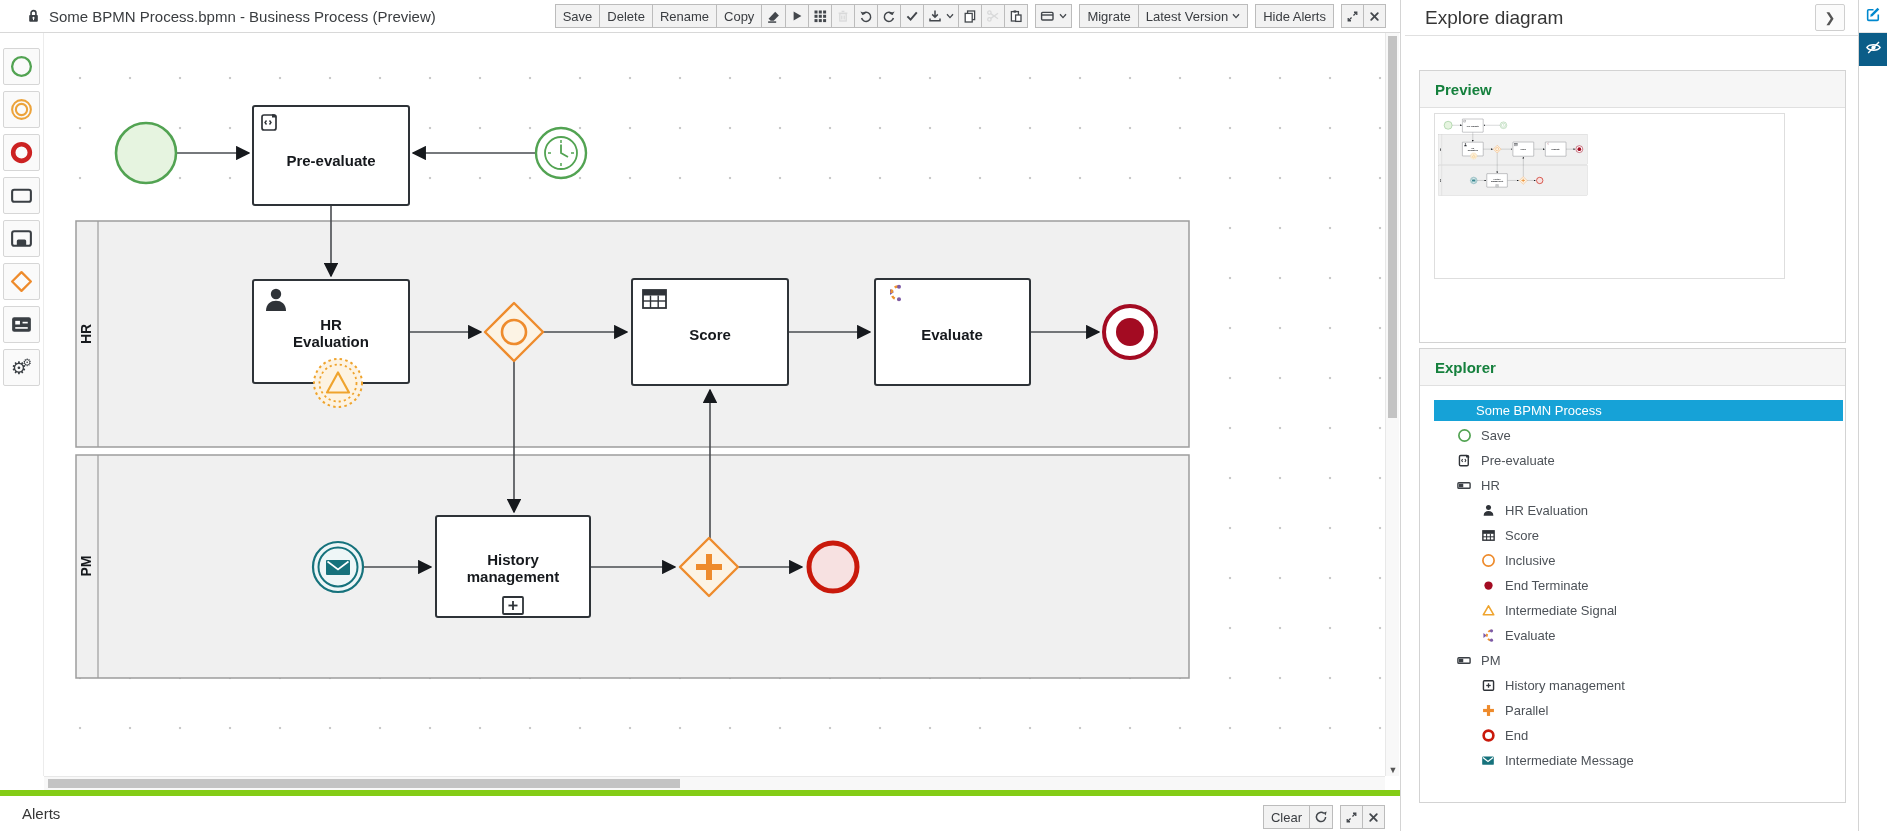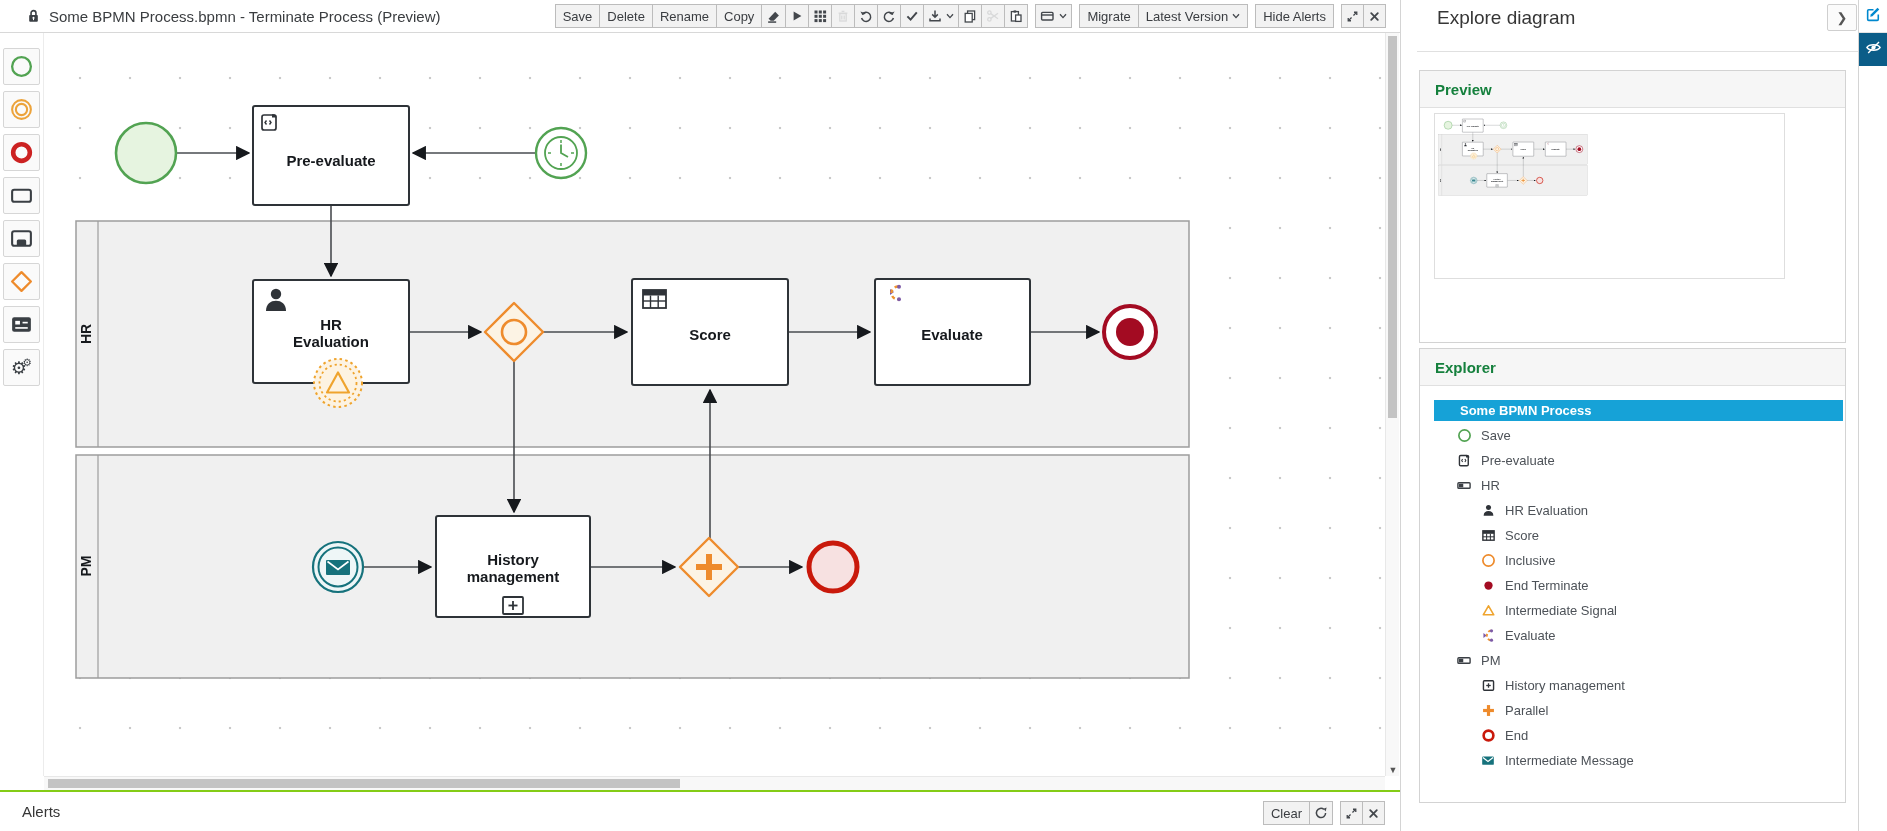--- a/index.html
+++ b/index.html
@@ -39,47 +39,47 @@
     border-left:1px solid #e8e8e8; }
   #vscroll .thumb { position:absolute; left:2px; top:3px; width:9px; height:382px; background:#c3c3c3; }
   #vscroll .arrow { position:absolute; left:0; bottom:1px; width:14px; text-align:center;
     font-size:9px; color:#555; }
   #hscroll { position:absolute; left:44px; top:776px; width:1341px; height:14px; background:#f8f8f8;
     border-top:1px solid #e8e8e8; }
   #hscroll .thumb { position:absolute; left:4px; top:2px; width:632px; height:9px; background:#c3c3c3; }
 
   
   #alertsbar { position:absolute; left:0; top:790px; width:1400px; height:41px; background:#fff;
-    border-top:2px solid #84cc16; display:flex; align-items:center; }
+    border-top:6px solid #84cc16; display:flex; align-items:center; }
   #alerts-title { margin-left:22px; font-size:15px; color:#363636; }
   #alerts-buttons { position:absolute; right:15px; top:9px; display:flex; }
 
   
   #explore-panel { position:absolute; left:1400px; top:0; width:458px; height:831px;
     background:#fff; border-left:1px solid #d4d4d4; }
-  #explore-header { position:absolute; left:16px; top:0; width:458px; height:52px;
+  #explore-header { position:absolute; left:4px; top:0; width:458px; height:36px;
     border-bottom:1px solid #e0e0e0; }
   #explore-title { position:absolute; left:20px; top:7px; font-size:19px; font-weight:400; color:#363636; }
   #collapse-btn { position:absolute; right:18px; top:4px; width:30px; height:27px; background:#fbfbfb;
     border:1px solid #cfcfcf; border-radius:2px; display:flex; align-items:center; justify-content:center;
     font-size:13px; color:#555; }
 
   .panel-box { position:absolute; left:18px; width:427px; border:1px solid #d3d3d3; background:#fff; }
   .panel-box-header { height:37px; background:#f6f6f6; border-bottom:1px solid #e0e0e0;
     display:flex; align-items:center; }
   .panel-box-header span { margin-left:15px; font-size:15px; font-weight:700; color:#15803d; }
   #preview-box { top:70px; height:273px; }
   #preview-viewport { margin:5px 60px 0 14px; height:166px; border:1px solid #dedede; background:#fff; }
   #explorer-box { top:348px; height:455px; }
 
   #tree { padding:12px 2px 0 14px; }
   .tree-row { height:25px; display:flex; align-items:center; font-size:13px; color:#4d5258; }
   .tree-row .ticon { width:16px; height:16px; display:inline-flex; align-items:center;
     justify-content:center; margin-right:9px; }
-  .tree-row.lvl0 { padding-left:26px;font-weight:bold; }
+  .tree-row.lvl0 { padding-left:42px; }
   .tree-row.lvl1 { padding-left:22px; }
   .tree-row.lvl2 { padding-left:46px; }
   .tree-row.selected { background:#16a2d7; color:#fff; height:21px; margin:2px 0; }
 
   
   #tabstrip { position:absolute; left:1858px; top:0; width:29px; height:831px; background:#fff;
     border-left:1px solid #d4d4d4; }
   .side-tab { width:29px; height:33px; display:flex; align-items:center; justify-content:center; }
   #tab-edit { background:#fff; border-bottom:1px solid #e3e3e3; }
   #tab-view { background:#0b5d88; }
@@ -93,21 +93,21 @@
 
   <div id="titlebar">
     <span id="lock">
       <svg width="15" height="16" viewBox="0 0 16 16">
         <path d="M5.4 7 V4.9 a2.6 2.6 0 0 1 5.2 0 V7" fill="none" stroke="#3a3f44" stroke-width="1.7"></path>
         <rect x="3.4" y="6.8" width="9.2" height="7.2" rx="1" fill="#3a3f44"></rect>
         <circle cx="8" cy="10" r="1.1" fill="#fff"></circle>
         <rect x="7.45" y="10.4" width="1.1" height="2" fill="#fff"></rect>
       </svg>
     </span>
-    <span id="title-text">Some BPMN Process.bpmn - Terminate Process (Preview)</span>
+    <span id="title-text">Some BPMN Process.bpmn - Business Process (Preview)</span>
     <div id="toolbar">
         <div class="tb-group">
           <button class="btn">
             <span>Save</span>
           </button>
           <button class="btn">
             <span>Delete</span>
           </button>
           <button class="btn">
             <span>Rename</span>

